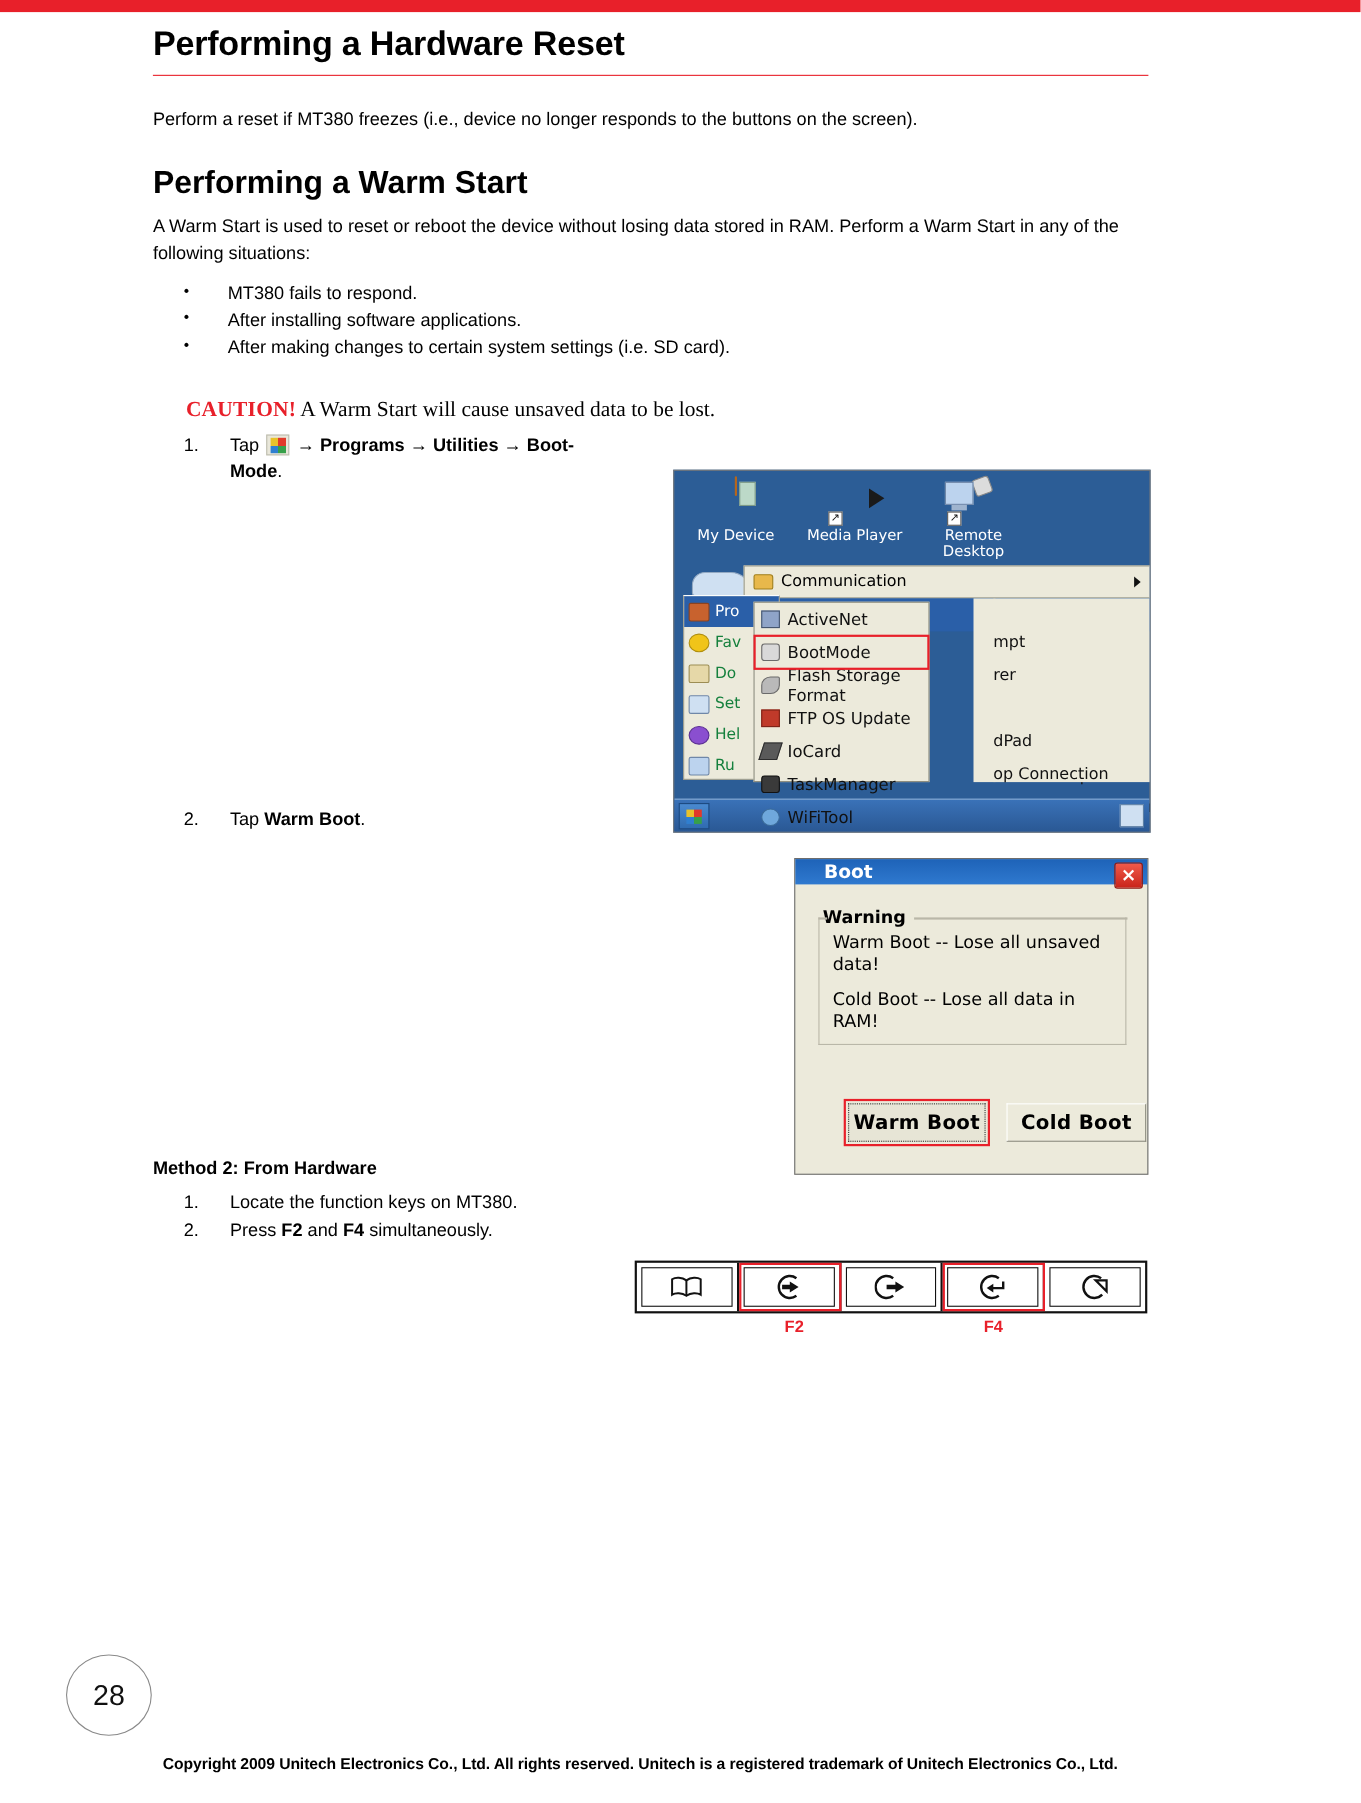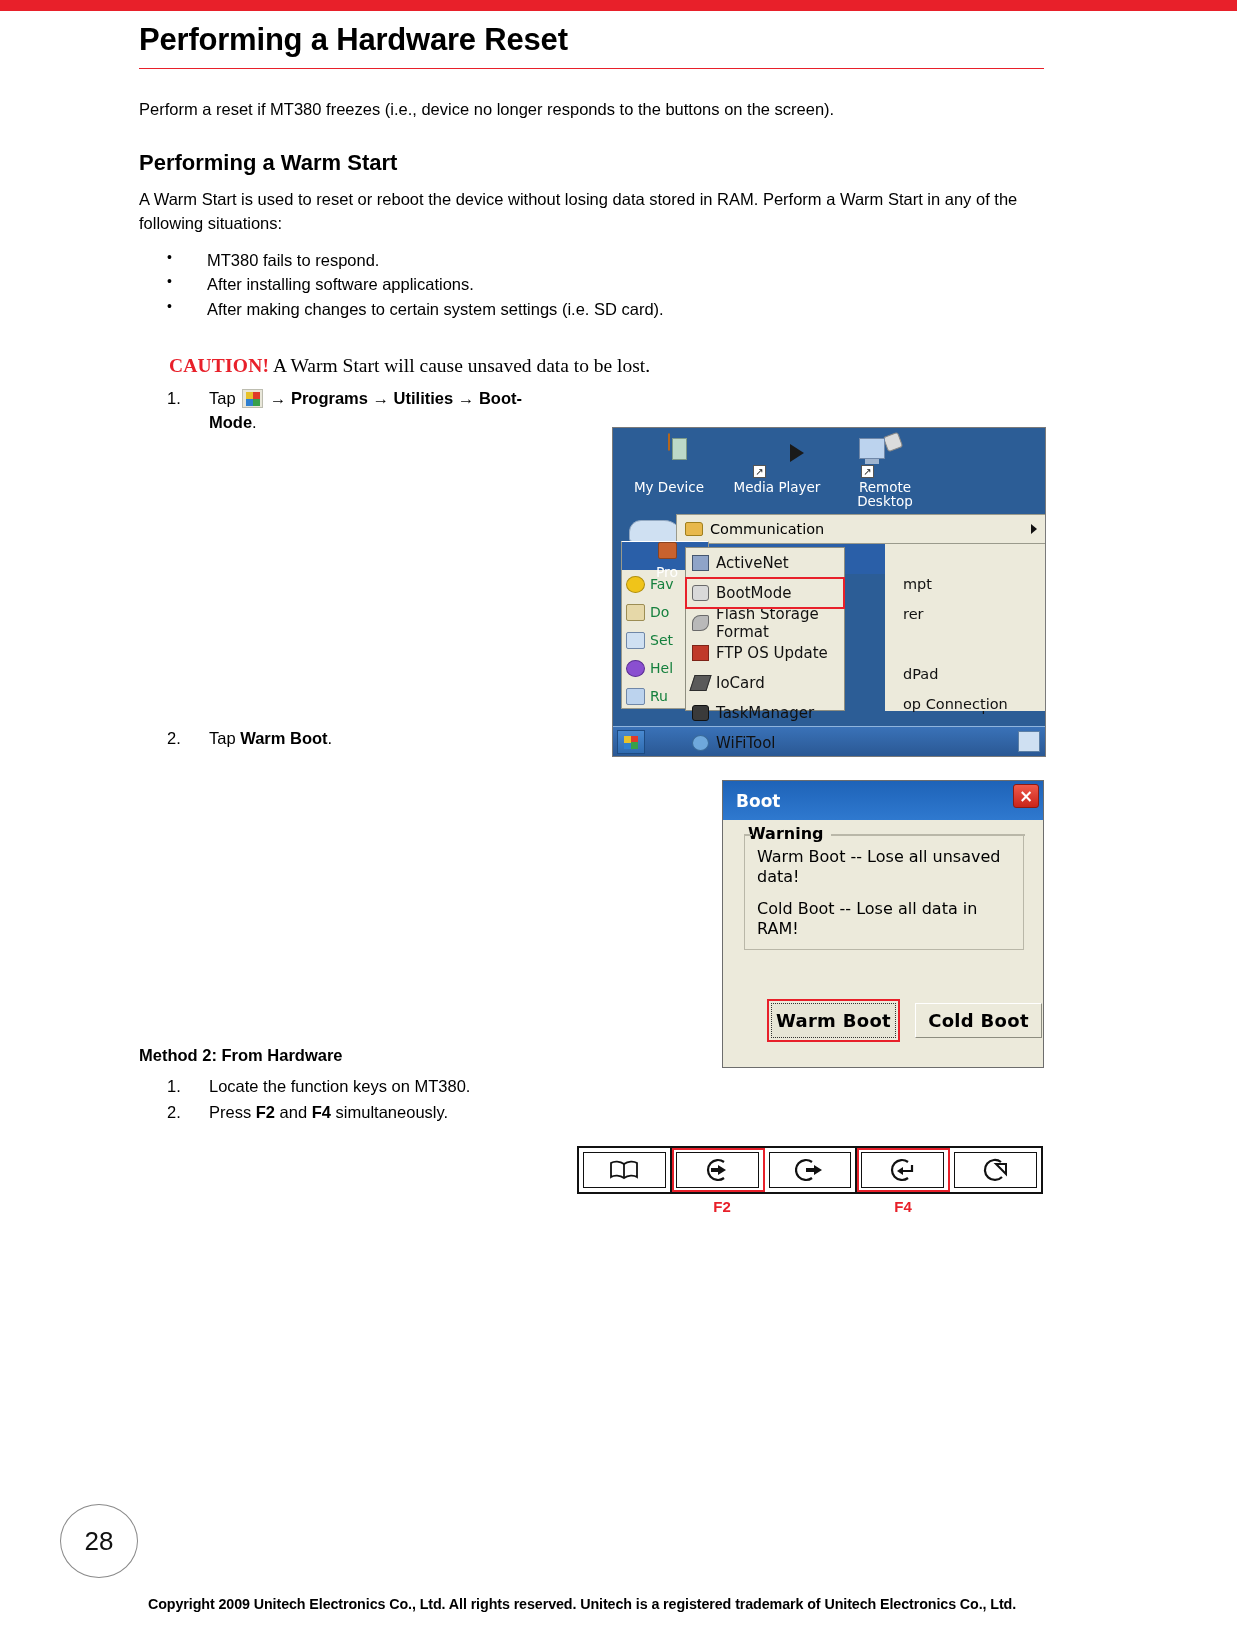--- a/index.html
+++ b/index.html
@@ -24,21 +24,21 @@
     margin: 22px 0 0 0; line-height: 1.15;
   }
   .title-rule {
     border-bottom: 1.6px solid #e8202a;
     margin-top: 10px; width: 905px;
   }
   p.intro {
     font-size: 16.5px; margin: 29px 0 0 0; line-height:1.45;
   }
   h2.section {
-    font-size: 22px; font-weight:bold; margin: 28px 0 0 0;
+    font-size: 29px; font-weight:bold; margin: 28px 0 0 0;
   }
   p.body {
     font-size: 16.5px; margin: 11px 0 0 0; line-height:1.46;
     width: 905px;
   }
   ul.bullets { list-style:none; margin:14px 0 0 0; padding:0; }
   ul.bullets li {
     font-size: 16.5px; line-height:1.42; position:relative;
     padding-left: 68px; margin-bottom: 1px;
   }
@@ -99,21 +99,21 @@
 
   
   .ce-startmenu {
     position:absolute; left:8px; top:113px; width:88px; height:168px;
     background:#eceadb; border:1.5px solid #9a9a8c; border-top-color:#fff;
   }
   .ce-sm-item {
     height:28px; display:flex; align-items:center; gap:5px; padding-left:4px;
     font-size:14px; color:#15803d;
   }
-  .ce-sm-item.sel { background:#2a5fa8; color:#fff;flex-direction:column; }
+  .ce-sm-item.sel { background:#2a5fa8; color:#fff; }
   .ce-sm-ico{width:19px;height:17px;border-radius:2px;flex:none;}
   .i-prog{background:#c8622e;border:1px solid #8a4320;}
   .i-fav{background:#f0c419;border:1px solid #b08f0e;border-radius:50%;}
   .i-doc{background:#e6d8a8;border:1px solid #9c8d54;}
   .i-set{background:#cfe0f2;border:1px solid #6f87a8;}
   .i-help{background:#8a4fd0;border:1px solid #5b2f93;border-radius:50%;}
   .i-run{background:#bcd3ee;border:1px solid #6f87a8;}
   .ce-sm-label{ text-decoration:none; }
 
   
@@ -169,23 +169,23 @@
   .ce-tray{position:absolute;right:5px;top:4px;width:22px;height:21px;
     background:#cfe0f2;border:1px solid #5c7fa5;}
 
   
   .boot-shot{
     position:absolute; left:722px; top:780px; width:322px; height:288px;
     background:#eceadb; border:1px solid #6d6d6d;
     font-family:"DejaVu Sans", sans-serif;
   }
   .boot-title{
-    height:39px; background:linear-gradient(#1e63b8,#2f79cf);
+    height:23px; background:linear-gradient(#1e63b8,#2f79cf);
     color:#fff; font-weight:bold; font-size:17px; display:flex; align-items:center;
-    padding-left:13px; position:relative;
+    padding-left:26px; position:relative;
   }
   .boot-close{
     position:absolute; right:4px; top:3px; width:26px; height:24px;
     background:linear-gradient(#f05a4a,#c9241a); border:1px solid #8e1a12;
     color:#fff; font-size:17px; line-height:22px; text-align:center; font-weight:bold;
     border-radius:3px;
   }
   .boot-group{
     position:absolute; left:21px; top:53px; width:280px; height:116px;
     border:1.5px solid #b9b7a8; border-top:none;

